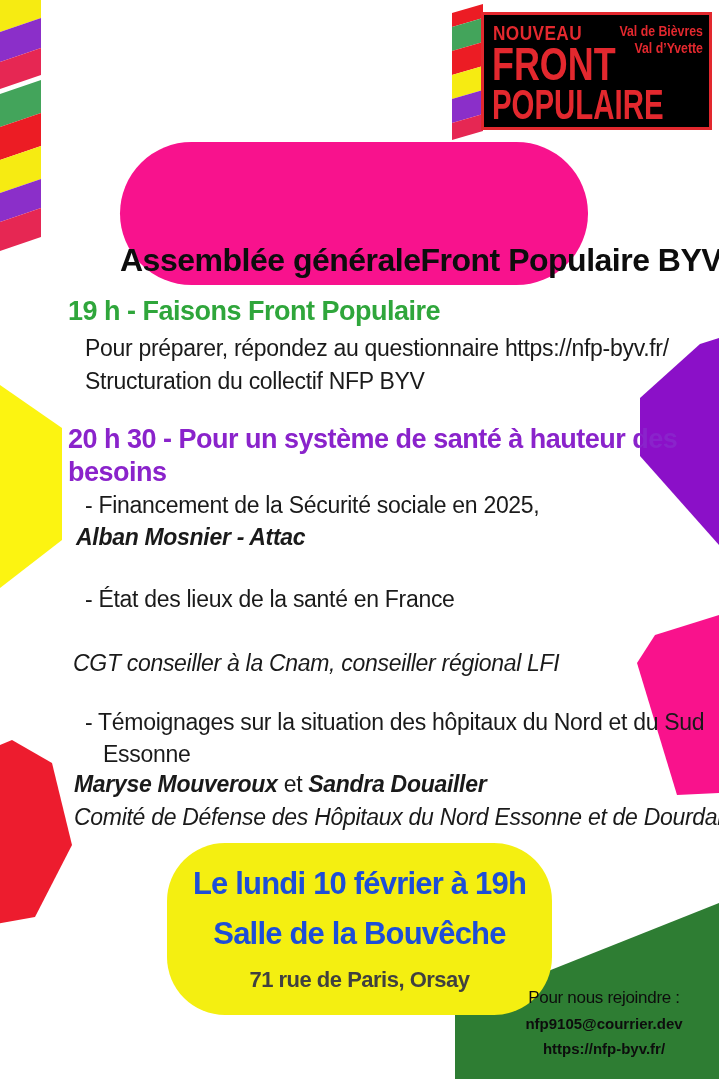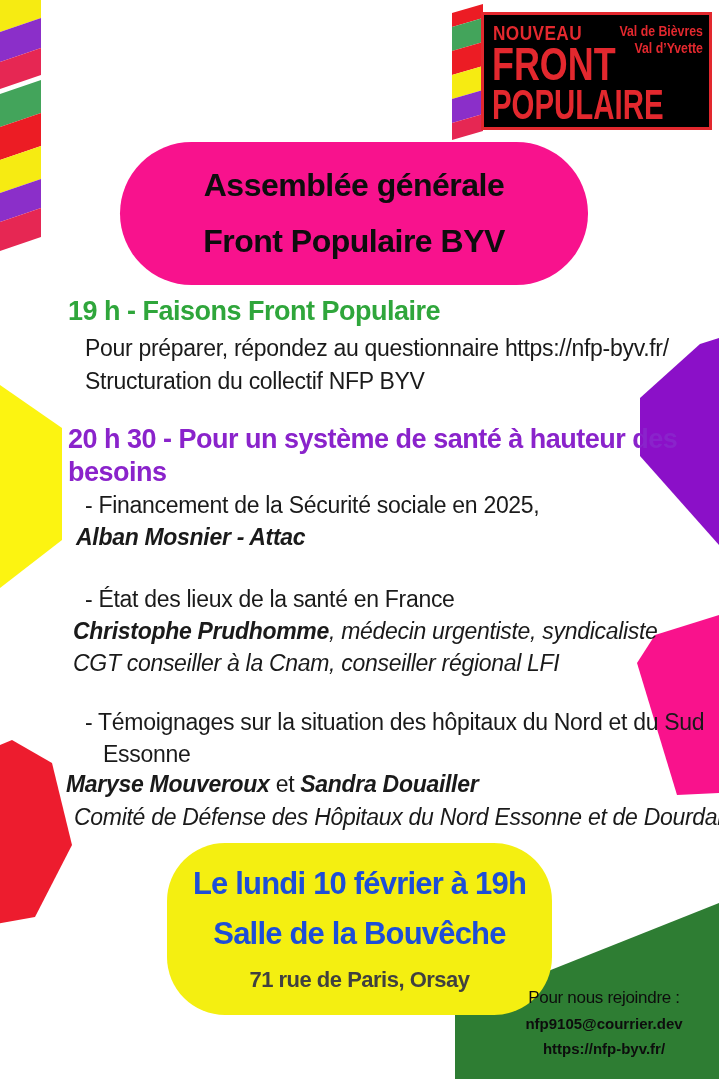--- a/index.html
+++ b/index.html
@@ -19,21 +19,21 @@
   .logo-front{left:8px;top:26px;font-size:46px;transform:scaleX(0.78);transform-origin:0 0;}
   .logo-populaire{left:8px;top:69px;font-size:42px;transform:scaleX(0.70);transform-origin:0 0;}
   .logo-region{
     position:absolute;right:6px;top:8px;text-align:right;color:#E3282E;
     font-weight:700;font-size:14px;line-height:17px;transform:scaleX(0.88);transform-origin:100% 0;white-space:nowrap;
   }
 
   
   .banner{
     position:absolute;left:120px;top:142px;width:468px;height:143px;border-radius:72px;
-    display:flex;flex-direction:column;align-items:center;justify-content:space-evenly;
+    display:flex;align-items:flex-end;justify-content:space-evenly;
     z-index:2;padding:6px 0;box-sizing:border-box;
   }
   .banner div{font-size:32px;font-weight:800;color:#0d0d0d;letter-spacing:-0.5px;white-space:nowrap;}
 
   
   .h-green{position:absolute;left:68px;top:296px;font-size:27px;font-weight:800;letter-spacing:-0.5px;white-space:nowrap;z-index:1;}
   .s1-body{position:absolute;left:85px;top:332px;font-size:23px;line-height:33px;letter-spacing:-0.3px;color:#1a1a1a;white-space:nowrap;z-index:1;}
   .h-purple{position:absolute;left:68px;top:423px;font-size:27px;font-weight:800;line-height:33px;letter-spacing:-0.5px;white-space:nowrap;z-index:1;}
   .line{position:absolute;font-size:23px;letter-spacing:-0.3px;color:#1a1a1a;white-space:nowrap;z-index:1;}
   .bi{font-weight:800;font-style:italic;}
@@ -108,28 +108,25 @@
     <div>20 h 30 - Pour un système de santé à hauteur des</div>
     <div>besoins</div>
   </div>
 
   <div class="line" style="left:85px;top:492px;">- Financement de la Sécurité sociale en 2025,</div>
   <div class="line" style="left:76px;top:524px;">
     <span class="bi">Alban Mosnier - Attac</span>
   </div>
 
   <div class="line" style="left:85px;top:586px;">- État des lieux de la santé en France</div>
-  <div class="line" style="left:73px;top:618px;">
-    <span class="bi">Christophe Prudhomme</span><span class="it">, médecin urgentiste, syndicaliste</span>
-  </div>
   <div class="line it" style="left:73px;top:650px;">CGT conseiller à la Cnam, conseiller régional LFI</div>
 
   <div class="line" style="left:85px;top:709px;">- Témoignages sur la situation des hôpitaux du Nord et du Sud</div>
   <div class="line" style="left:103px;top:741px;">Essonne</div>
-  <div class="line" style="left:66px;top:771px;text-align:right;">
+  <div class="line" style="left:74px;top:771px;text-align:right;">
     <span class="bi">Maryse Mouveroux</span><span> et </span><span class="bi">Sandra Douailler</span>
   </div>
   <div class="line it" style="left:74px;top:804px;">Comité de Défense des Hôpitaux du Nord Essonne et de Dourdan</div>
 
   <div class="venue" style="background: rgb(244, 239, 17);">
     <div class="v-big">Le lundi 10 février à 19h</div>
     <div class="v-big">Salle de la Bouvêche</div>
     <div class="v-small">71 rue de Paris, Orsay</div>
   </div>
 

